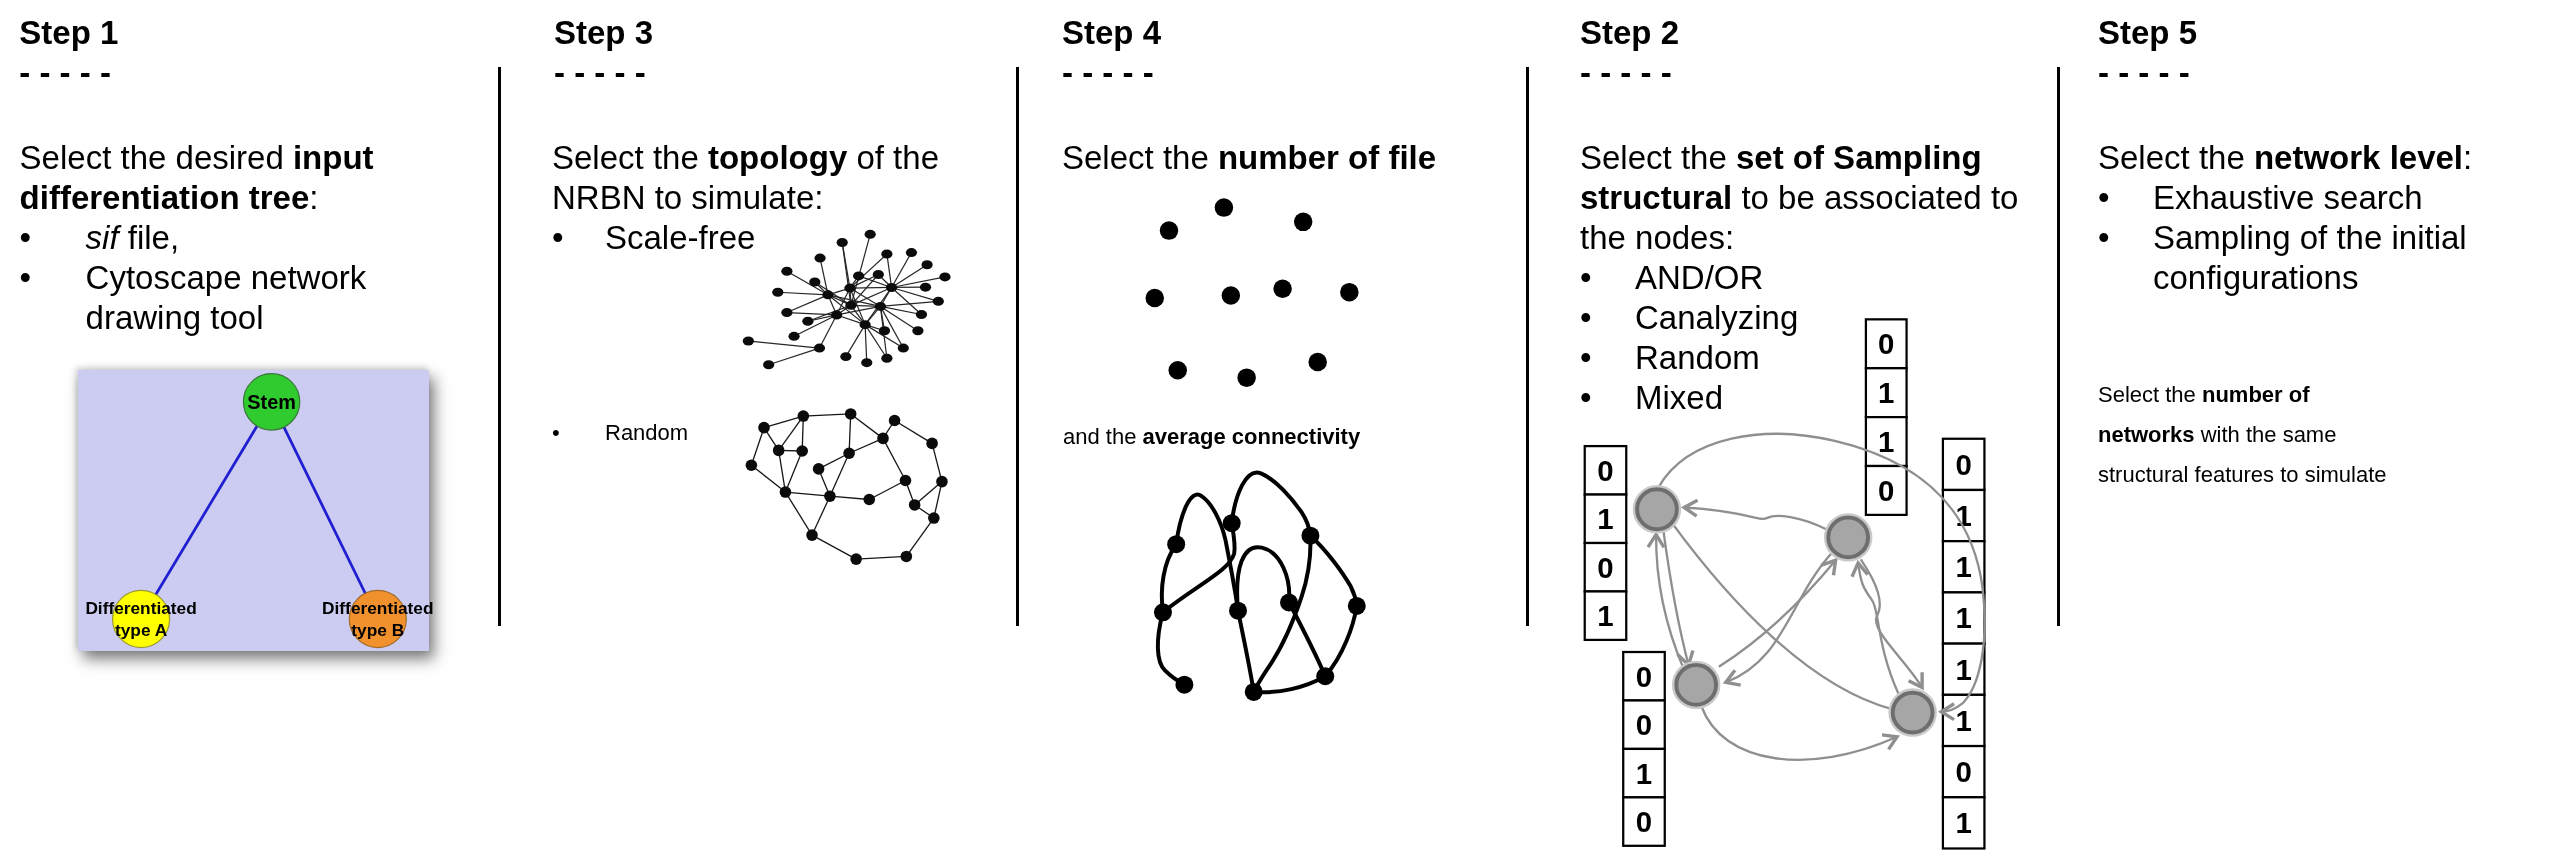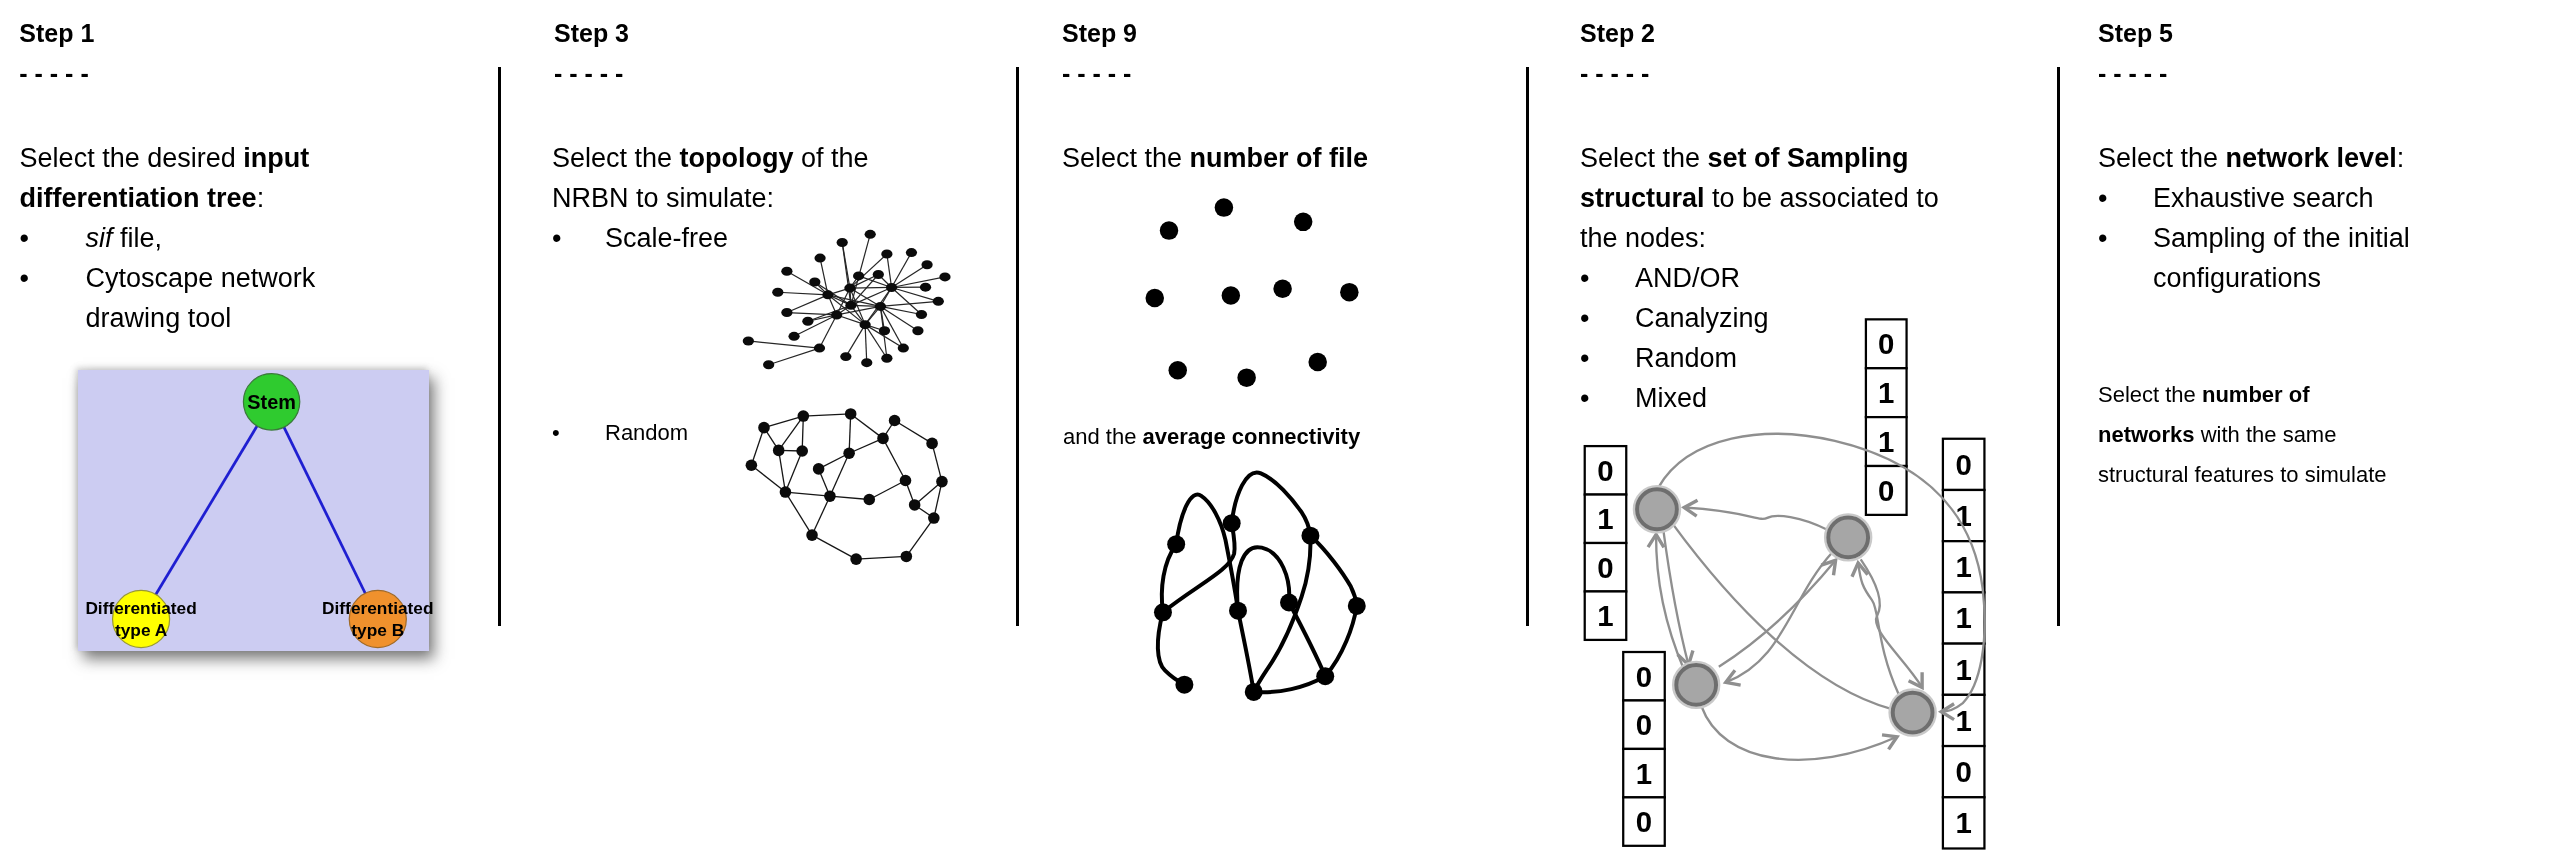--- a/index.html
+++ b/index.html
@@ -1,19 +1,19 @@
 <!DOCTYPE html>
 <html style="font-size:14px"><head>
 <meta charset="utf-8">
 <style>
 html,body{margin:0;padding:0;background:#ffffff;}
 body{width:2576px;height:851px;position:relative;overflow:hidden;
      font-family:"Liberation Sans", sans-serif;color:#000;}
-.h{position:absolute;top:13.4px;font-weight:bold;font-size:25px;line-height:40px;white-space:pre;}
-.t{position:absolute;top:138px;font-size:27px;line-height:40px;white-space:pre;}
+.h{position:absolute;top:13.4px;font-weight:bold;font-size:33px;line-height:40px;white-space:pre;}
+.t{position:absolute;top:138px;font-size:33px;line-height:40px;white-space:pre;}
 .t2{position:absolute;font-size:22px;line-height:40px;white-space:pre;}
 .bu{position:absolute;left:0;}
 .li{position:relative;}
 .sep{position:absolute;top:67px;width:2.6px;height:559px;background:#000;}
 </style>
 </head>
 <body>
 
 <div class="sep" style="left:498px"></div>
 <div class="sep" style="left:1016px"></div>
@@ -28,21 +28,21 @@
 <span class="li"><span class="bu">•</span><span style="display:inline-block;width:66px"></span>Cytoscape network</span>
 <span style="display:inline-block;width:66px"></span>drawing tool</div>
 
 <div class="h" style="left:554px">Step 3
 - - - - -</div>
 <div class="t" style="left:552px">Select the <b>topology</b> of the
 NRBN to simulate:
 <span class="li"><span class="bu">•</span><span style="display:inline-block;width:53px"></span>Scale-free</span></div>
 <div class="t2" style="left:552px;top:413px"><span class="li"><span class="bu">•</span><span style="display:inline-block;width:53px"></span>Random</span></div>
 
-<div class="h" style="left:1062px">Step 9
+<div class="h" style="left:1062px">Step 4
 - - - - -</div>
 <div class="t" style="left:1062px">Select the <b>number of file</b></div>
 <div class="t2" style="left:1063px;top:417px">and the <b>average connectivity</b></div>
 
 <div class="h" style="left:1580px">Step 2
 - - - - -</div>
 <div class="t" style="left:1580px">Select the <b>set of Sampling</b>
 <b>structural</b> to be associated to
 the nodes:
 <span class="li"><span class="bu">•</span><span style="display:inline-block;width:55px"></span>AND/OR</span>

